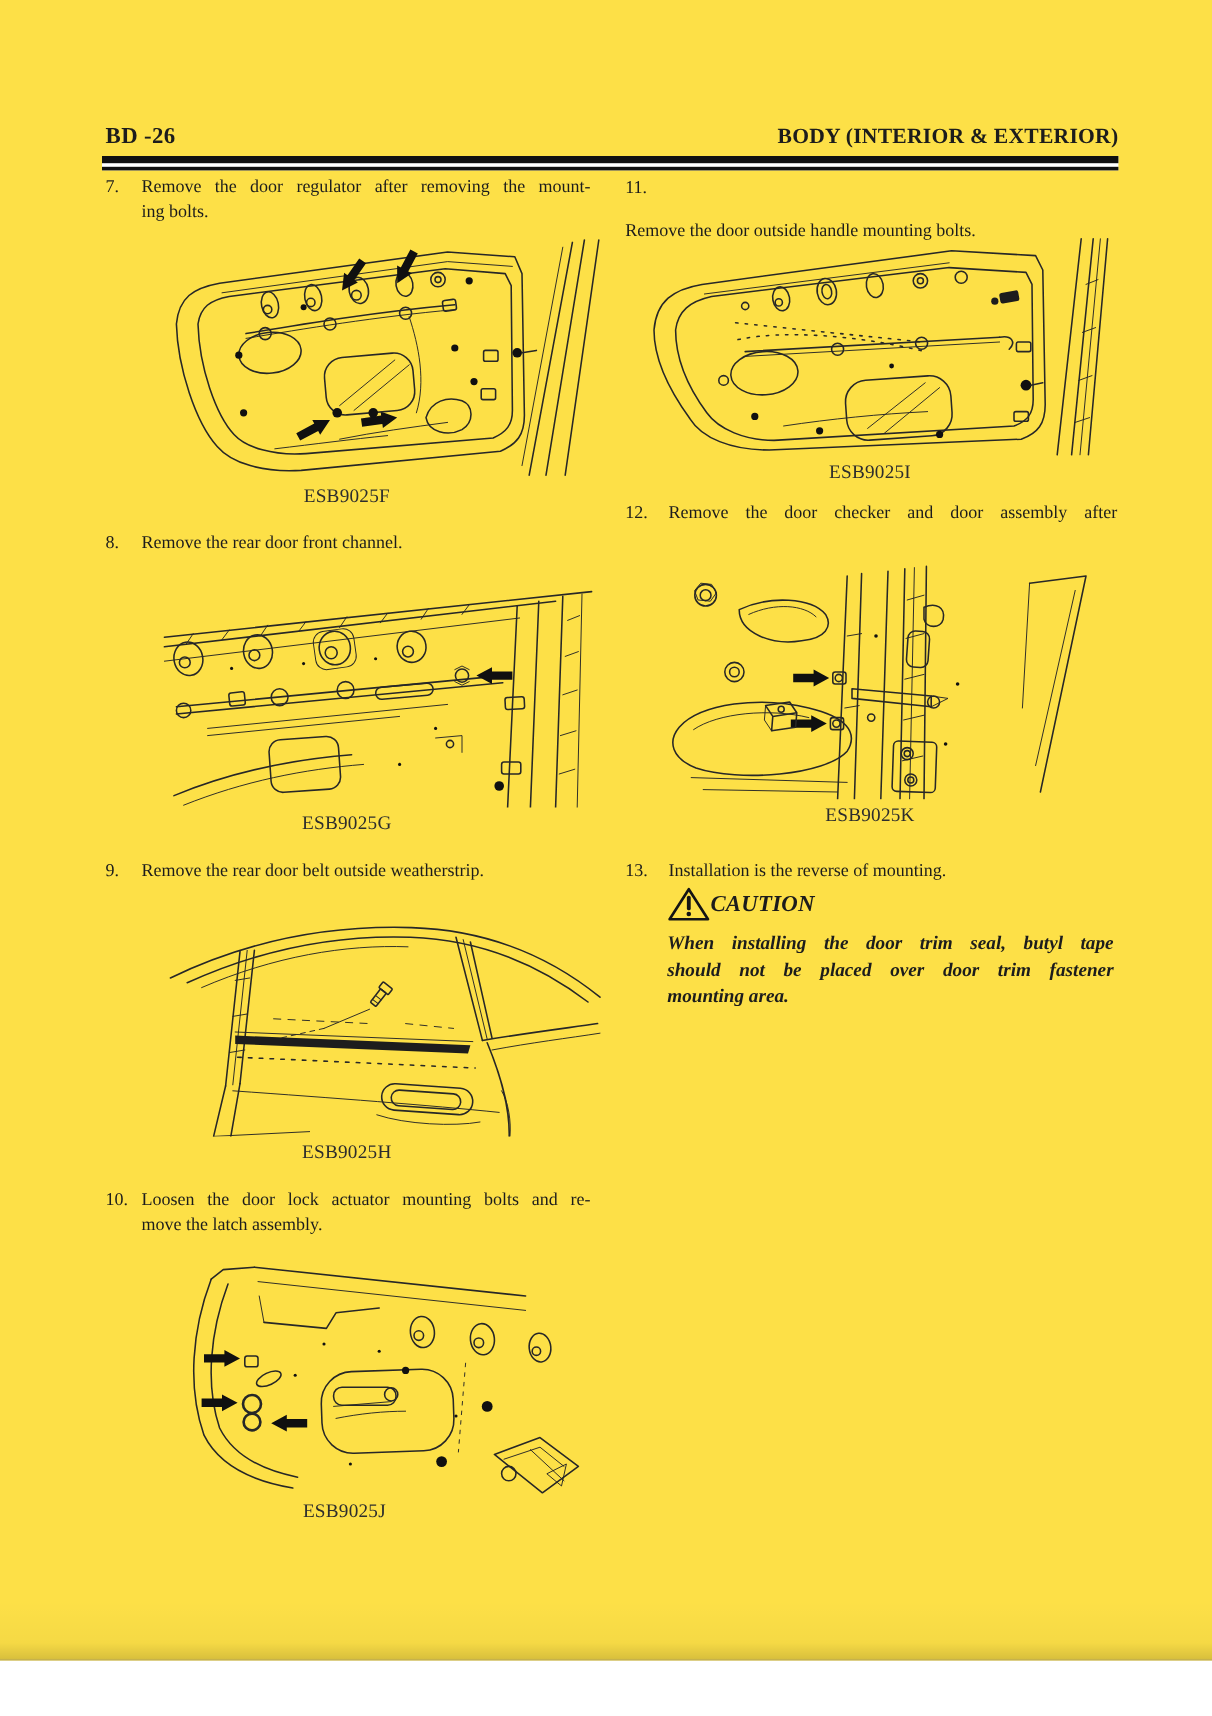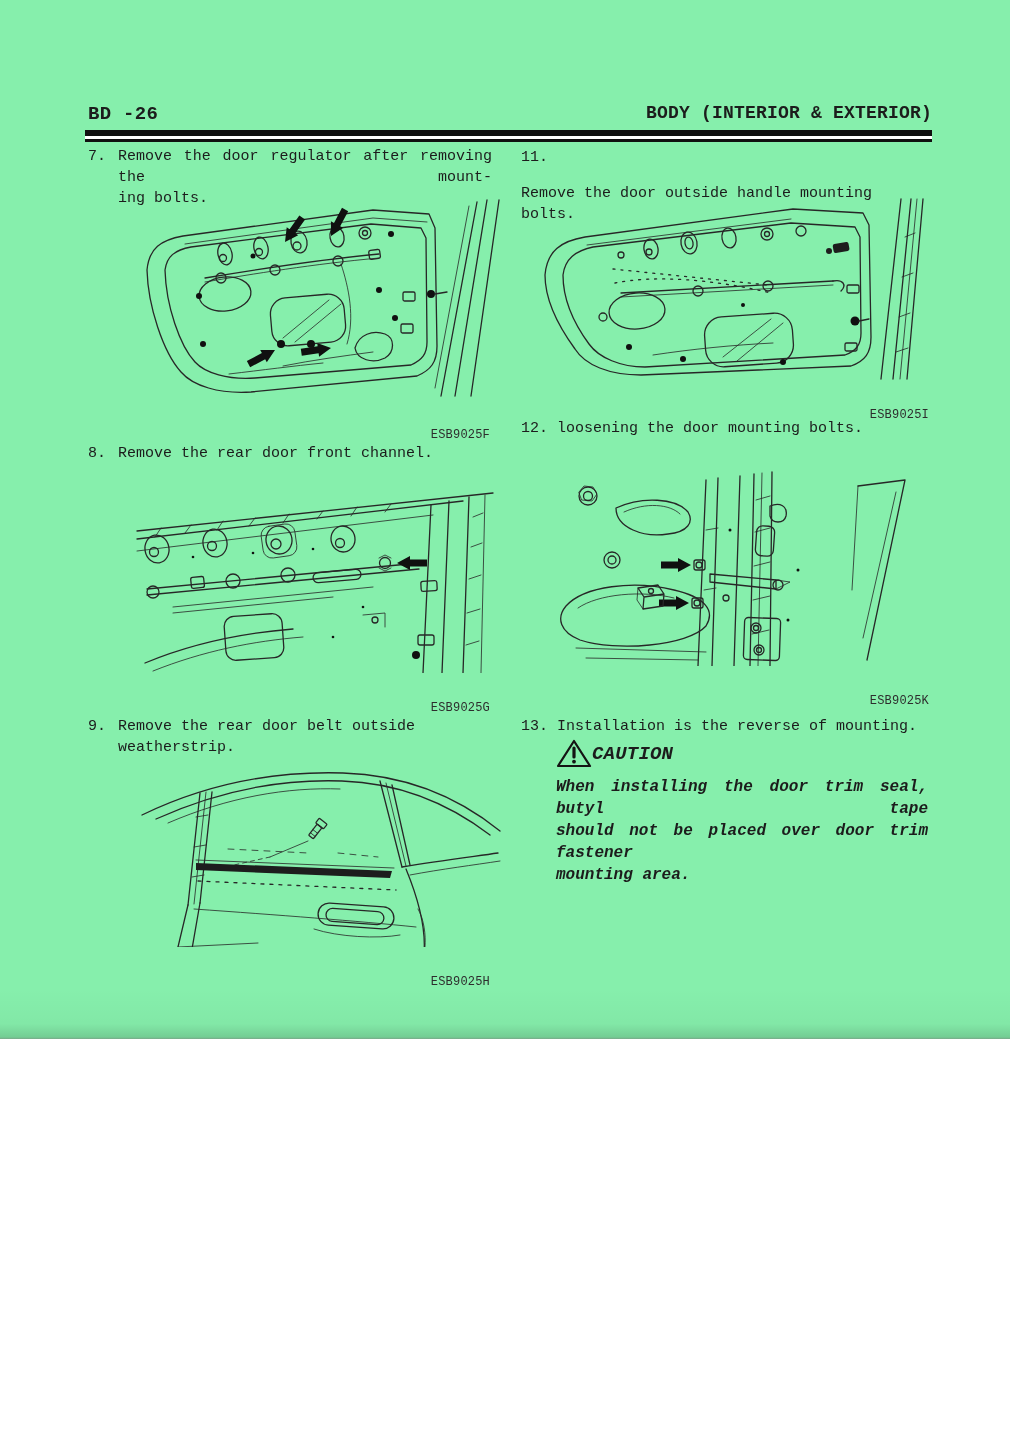--- a/index.html
+++ b/index.html
@@ -1,32 +1,32 @@
 <!DOCTYPE html>
 <html><head>
 <meta charset="utf-8">
 <style>
   html, body { margin: 0; padding: 0; background: #ffffff; }
   .page {
-    position: relative; width: 1010px; height: 1039px; background: #86efac;
-    font-family: Liberation Mono, monospace; color: #1c1c1c; overflow: hidden;
+    position: relative; width: 1010px; height: 1384px; background: #fde047;
+    font-family: Liberation Serif, serif; color: #1c1c1c; overflow: hidden;
   }
   
   .hdr-left  { position: absolute; left: 88px;  top: 103px; font-size: 19px; font-weight: bold; letter-spacing: .3px; }
   .hdr-right { position: absolute; right: 78px; top: 103px; font-size: 18px; font-weight: bold; letter-spacing: .2px; }
   .hdr-rule  { position: absolute; left: 85px; top: 130px; width: 847px; height: 3px;
                border-top: 6px solid #101010; border-bottom: 3px solid #101010; background: #fff; box-sizing: content-box; }
   
   .step { position: absolute; display: flex; font-size: 15px; line-height: 21px; }
   .step .num  { flex: 0 0 30px; }
   .step.rcol .num { flex-basis: 36px; }
   .step .lines { flex: 1; }
   .stretch { text-align: justify; text-align-last: justify; }
   
-  .figcap { position: absolute; font-size: 12px; color: #2d2d2d; text-align: right; letter-spacing: .2px; margin-top: 23px; }
+  .figcap { position: absolute; font-size: 16px; color: #2d2d2d; text-align: center; letter-spacing: .2px; }
   .fig { position: absolute; }
   .fig svg { display: block; }
   
   .art path, .art ellipse, .art circle, .art rect, .art line, .art polyline {
     fill: none; stroke: #272727; stroke-width: 1.3; stroke-linecap: round; stroke-linejoin: round;
   }
   .art .thin  { stroke-width: .8; }
   .art .bold2 { stroke-width: 2.2; }
   .art .solid { fill: #101010; stroke: none; }
   .art .blk   { fill: #1d1d1d; stroke: none; }
@@ -194,20 +194,27 @@
       <g>
         <rect x="180" y="148" width="76" height="22" rx="11" transform="rotate(4 218 159)"></rect>
         <rect x="188" y="153" width="58" height="13" rx="6.5" transform="rotate(4 217 159)"></rect>
         <path class="thin" d="M176,172 C200,180 240,182 262,178"></path>
       </g>
       <path class="thin" d="M280,152 C286,162 288,178 287,190 M40,190 L120,186"></path>
     </svg>
   </div>
   <div class="figcap" style="left:88px; top:952px; width:402px;">ESB9025H</div>
 
+  <div class="step" style="left:88px; top:990px; width:404px;">
+    <span class="num">10.</span>
+    <div class="lines">
+      <div class="stretch">Loosen the door lock actuator mounting bolts and re-</div>
+      <div>move the latch assembly.</div>
+    </div>
+  </div>
 
   <div class="fig art" style="left:120px; top:1050px;">
     <svg width="375" height="196" viewBox="0 0 375 196">
       <path d="M56,16 C40,58 36,106 50,146 C62,170 88,184 124,190"></path>
       <path d="M70,20 C55,60 51,104 63,140 C74,162 98,175 128,181"></path>
       <path d="M56,16 L66,8 L92,6"></path>
       <path d="M92,6 L318,30"></path>
         <path class="thin" d="M95,18 L318,42"></path>
       <path d="M100,52 L152,57 L160,44 L196,40"></path>
       <path class="thin" d="M100,52 L96,30"></path>
@@ -292,21 +299,21 @@
       <path class="thin" d="M120,158 C160,152 200,148 240,146"></path>
       <path d="M368,2 L348,182 M378,2 L360,182 M390,2 L374,182"></path>
       <path class="thin" d="M384,2 L367,182 M372,40 L382,36 M369,80 L380,76 M366,120 L377,116 M363,155 L375,151"></path>
     </svg>
   </div>
   <div class="figcap" style="left:521px; top:385px; width:408px;">ESB9025I</div>
 
   <div class="step rcol" style="left:521px; top:418px; width:410px;">
     <span class="num">12.</span>
     <div class="lines">
-      <div>loosening the door mounting bolts.</div>
+      <div class="stretch">Remove the door checker and door assembly after</div>
     </div>
   </div>
 
   <div class="fig art" style="left:558px; top:470px;">
     <svg width="372" height="196" viewBox="0 0 372 196">
       <circle cx="30" cy="26" r="9"></circle>
         <circle cx="30" cy="26" r="4.5"></circle>
       <path class="thin" d="M21,22 L26,16 L35,17 L39,24 L34,31 L24,30 Z"></path>
       <path d="M58,38 C84,26 118,28 130,42 C136,52 130,62 110,64 C86,68 58,58 58,38 Z"></path>
       <path class="thin" d="M66,42 C88,32 112,34 122,44"></path>

